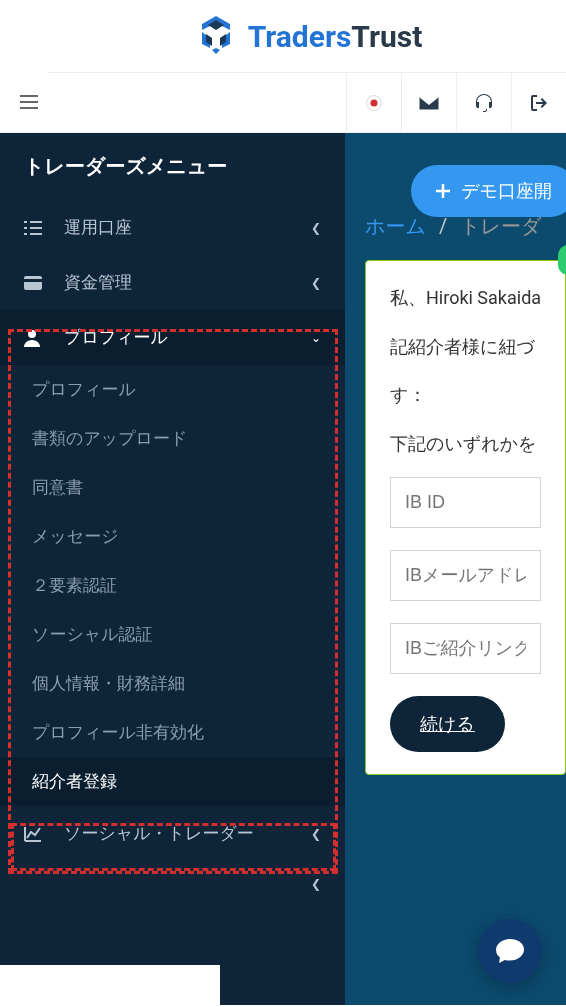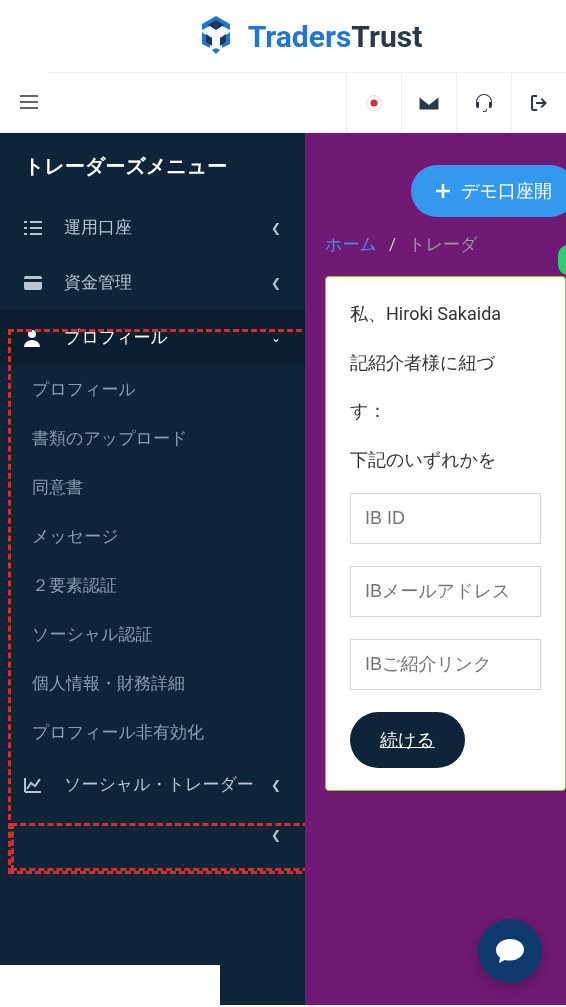--- a/index.html
+++ b/index.html
@@ -14,38 +14,38 @@
     
     .topbar { display: flex; align-items: center; justify-content: space-between; background: #fff; border-bottom: 1px solid #eee; height: 60px; }
     .hamburger { padding: 0 20px; color: #666; font-size: 18px; cursor: pointer; }
     .topbar-right { display: flex; align-items: center; height: 100%; }
     .topbar-item { width: 55px; height: 60px; display: flex; align-items: center; justify-content: center; border-left: 1px solid #eee; color: #2a3a4a; cursor: pointer; }
     .flag-jp { width: 16px; height: 16px; background: #fff; border: 1px solid #ddd; border-radius: 50%; position: relative; }
     .flag-jp::after { content: ''; position: absolute; top: 50%; left: 50%; transform: translate(-50%,-50%); width: 7px; height: 7px; background: #d32f2f; border-radius: 50%; }
     
     .layout { display: flex; height: calc(100% - 135px); position: relative; }
     
-    .sidebar { width: 305px; background: #0e2438; color: #b8c5d3; overflow-y: auto; position: relative; }
+    .sidebar { width: 345px; background: #0e2438; color: #b8c5d3; overflow-y: auto; position: relative; }
     .sidebar-title { padding: 20px 24px; font-size: 20px; font-weight: 700; color: #fff; }
     .menu-item { display: flex; align-items: center; padding: 16px 24px; font-size: 17px; color: #b8c5d3; cursor: pointer; position: relative; }
     .menu-item .mi-icon { width: 24px; margin-right: 16px; display: flex; align-items: center; }
     .menu-item .mi-chevron { margin-left: auto; font-size: 12px; }
     .menu-item.expanded { background: #0a1e30; color: #fff; }
     .submenu { background: #0e2438; }
     .submenu-item { padding: 13px 24px 13px 32px; font-size: 17px; color: #8a9db0; cursor: pointer; }
     .submenu-item.active { background: #0a1e30; color: #fff; }
     
     .highlight-box { position: absolute; border: 3px dashed #d32f2f; pointer-events: none; }
     .highlight-1 { top: 196px; left: 8px; width: 330px; height: 545px; }
     .highlight-2 { top: 690px; left: 11px; width: 325px; height: 48px; }
     
-    .content { flex: 1; background: #701a75; padding: 0; overflow: hidden; position: relative; }
+    .content { flex: 1; background: #0c4a6e; padding: 0; overflow: hidden; position: relative; }
     .demo-btn { position: absolute; top: 32px; right: -10px; background: #3498f0; color: #fff; border: none; border-radius: 30px; padding: 14px 24px; font-size: 18px; font-weight: 500; display: flex; align-items: center; gap: 10px; cursor: pointer; }
     .green-dot { position: absolute; top: 112px; right: -2px; width: 10px; height: 30px; background: #2ecc71; border-radius: 10px 0 0 10px; }
-    .breadcrumb { margin-top: 100px; padding: 0 0 0 20px; font-size: 17px; color: #999; white-space: nowrap; }
+    .breadcrumb { margin-top: 80px; padding: 0 0 0 20px; font-size: 20px; color: #999; white-space: nowrap; }
     .breadcrumb a { color: #3498f0; text-decoration: none; }
     .breadcrumb .sep { margin: 0 8px; color: #ccc; }
     .card { margin: 20px 0 0 20px; background: #fff; border: 1px solid #84cc16; border-radius: 4px; padding: 22px 24px; }
     .card-text { font-size: 18px; color: #333; line-height: 1.7; margin-bottom: 18px; white-space: nowrap; overflow: hidden; }
     .input-row { margin-bottom: 22px; }
     .input-field { width: 100%; padding: 14px 14px; border: 1px solid #d0d5da; font-size: 18px; color: #555; background: #fff; }
     .continue-btn { background: #0e2438; color: #fff; border: none; border-radius: 30px; padding: 16px 30px; font-size: 18px; cursor: pointer; text-decoration: underline; }
     
     .chat-bubble { position: absolute; bottom: 24px; right: 24px; width: 64px; height: 64px; background: #0e3a6e; border-radius: 50%; display: flex; align-items: center; justify-content: center; box-shadow: 0 4px 18px rgba(0,0,0,0.25); cursor: pointer; }
     
@@ -132,20 +132,21 @@
 
     <div class="submenu">
       <div class="submenu-item">プロフィール</div>
       <div class="submenu-item">書類のアップロード</div>
       <div class="submenu-item">同意書</div>
       <div class="submenu-item">メッセージ</div>
       <div class="submenu-item">２要素認証</div>
       <div class="submenu-item">ソーシャル認証</div>
       <div class="submenu-item">個人情報・財務詳細</div>
       <div class="submenu-item">プロフィール非有効化</div>
+      <div class="submenu-item active">紹介者登録</div>
     </div>
 
     <div class="menu-item">
       <span class="mi-icon">
           <svg width="18" height="16" viewBox="0 0 18 16">
             <path stroke="#b8c5d3" stroke-width="2" fill="none" d="M1 15V1M1 15h16M3 12l4-6 4 3 5-7"></path>
           </svg>
         </span>
       <span>ソーシャル・トレーダー</span>
       <span class="mi-chevron">❮</span>

